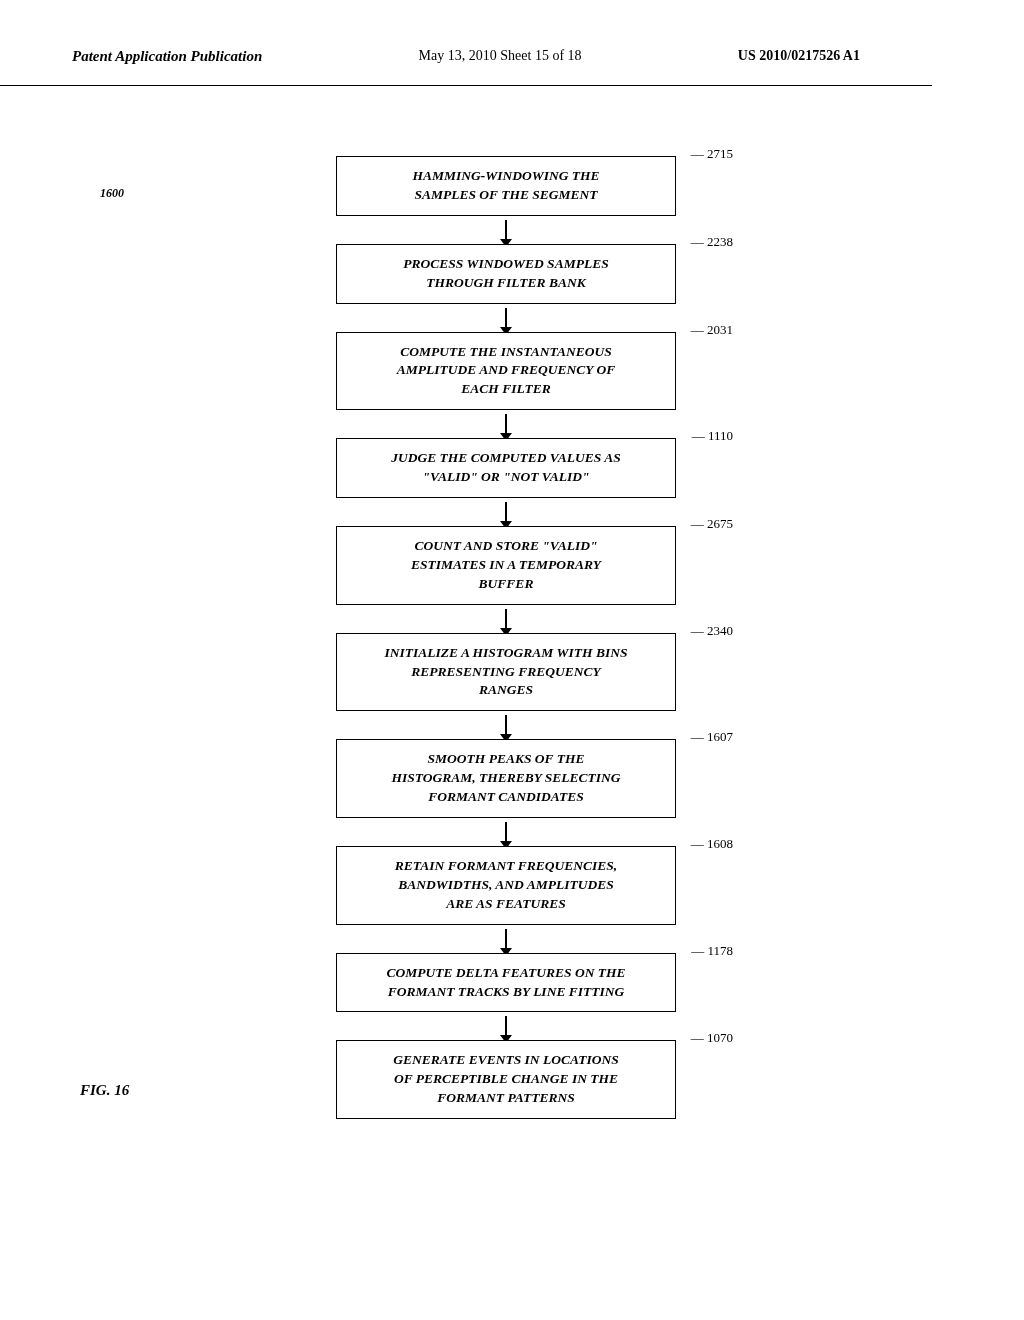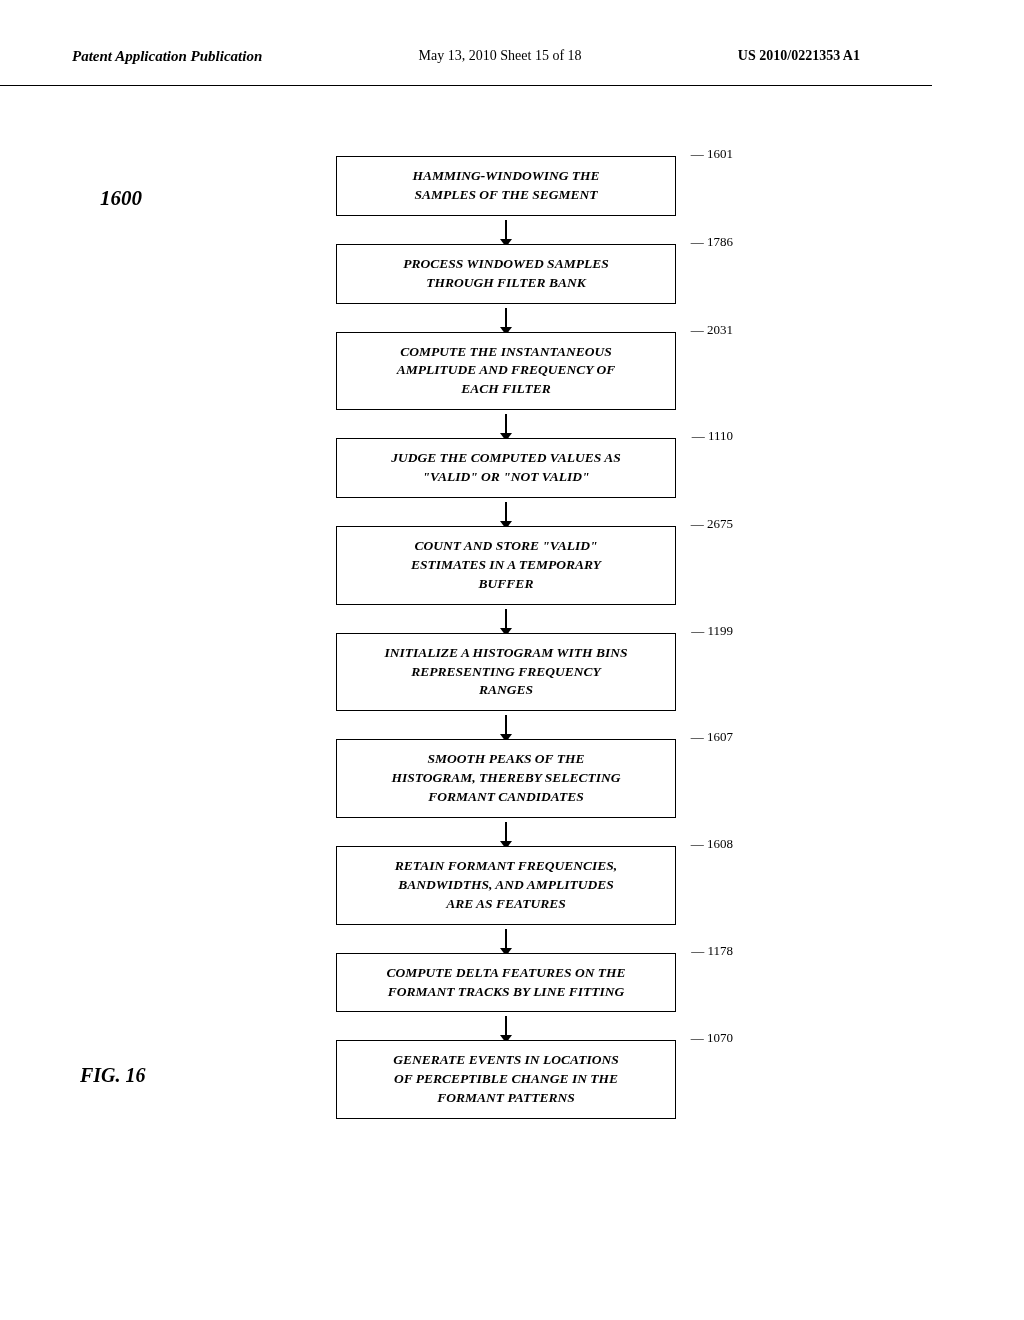--- a/index.html
+++ b/index.html
@@ -53,21 +53,21 @@
       position: relative;
       margin-top: 30px;
       margin-left: 80px;
     }
 
     
     .label-1600 {
       position: absolute;
       left: -60px;
       top: 30px;
-      font-size: 21px;
+      font-size: 12px;
       font-weight: bold;
       font-style: italic;
     }
 
     
     .flow-item {
       position: relative;
       margin-bottom: 0;
     }
 
@@ -111,54 +111,54 @@
       width: 0;
       height: 0;
       border-left: 6px solid transparent;
       border-right: 6px solid transparent;
       border-top: 8px solid #000;
     }
 
     
     .fig-label {
       position: absolute;
-      bottom: 72px;
+      bottom: 60px;
       left: 80px;
-      font-size: 20px;
+      font-size: 15px;
       font-weight: bold;
       font-style: italic;
     }
   </style>
 </head>
 <body>
 
 <div class="page">
 
   <div class="header">
     <div class="header-left">Patent Application Publication</div>
     <div class="header-center">May 13, 2010   Sheet 15 of 18</div>
-    <div class="header-right">US 2010/0221353 A1</div>
+    <div class="header-right">US 2010/0217526 A1</div>
   </div>
 
   <div class="main-content">
 
     <div class="flowchart">
 
       <div class="label-1600">1600</div>
 
       <div id="flow-container">
 
       <div class="flow-item">
-            <div class="flow-box">HAMMING-WINDOWING THE<br>SAMPLES OF THE SEGMENT<div style="position: absolute; right: -58px; top: -12px; font-size: 13px; font-family: &quot;Times New Roman&quot;, serif; font-style: normal; font-weight: normal; white-space: nowrap;">― 1601</div></div>
-          </div>
-          <div class="arrow">
-            <div class="arrow-line"></div>
-          </div>
-          <div class="flow-item">
-            <div class="flow-box">PROCESS WINDOWED SAMPLES<br>THROUGH FILTER BANK<div style="position: absolute; right: -58px; top: -12px; font-size: 13px; font-family: &quot;Times New Roman&quot;, serif; font-style: normal; font-weight: normal; white-space: nowrap;">― 1786</div></div>
+            <div class="flow-box">HAMMING-WINDOWING THE<br>SAMPLES OF THE SEGMENT<div style="position: absolute; right: -58px; top: -12px; font-size: 13px; font-family: &quot;Times New Roman&quot;, serif; font-style: normal; font-weight: normal; white-space: nowrap;">― 2715</div></div>
+          </div>
+          <div class="arrow">
+            <div class="arrow-line"></div>
+          </div>
+          <div class="flow-item">
+            <div class="flow-box">PROCESS WINDOWED SAMPLES<br>THROUGH FILTER BANK<div style="position: absolute; right: -58px; top: -12px; font-size: 13px; font-family: &quot;Times New Roman&quot;, serif; font-style: normal; font-weight: normal; white-space: nowrap;">― 2238</div></div>
           </div>
           <div class="arrow">
             <div class="arrow-line"></div>
           </div>
           <div class="flow-item">
             <div class="flow-box">COMPUTE THE INSTANTANEOUS<br>AMPLITUDE AND FREQUENCY OF<br>EACH FILTER<div style="position: absolute; right: -58px; top: -12px; font-size: 13px; font-family: &quot;Times New Roman&quot;, serif; font-style: normal; font-weight: normal; white-space: nowrap;">― 2031</div></div>
           </div>
           <div class="arrow">
             <div class="arrow-line"></div>
           </div>
@@ -168,21 +168,21 @@
           <div class="arrow">
             <div class="arrow-line"></div>
           </div>
           <div class="flow-item">
             <div class="flow-box">COUNT AND STORE "VALID"<br>ESTIMATES IN A TEMPORARY<br>BUFFER<div style="position: absolute; right: -58px; top: -12px; font-size: 13px; font-family: &quot;Times New Roman&quot;, serif; font-style: normal; font-weight: normal; white-space: nowrap;">― 2675</div></div>
           </div>
           <div class="arrow">
             <div class="arrow-line"></div>
           </div>
           <div class="flow-item">
-            <div class="flow-box">INITIALIZE A HISTOGRAM WITH BINS<br>REPRESENTING FREQUENCY<br>RANGES<div style="position: absolute; right: -58px; top: -12px; font-size: 13px; font-family: &quot;Times New Roman&quot;, serif; font-style: normal; font-weight: normal; white-space: nowrap;">― 1199</div></div>
+            <div class="flow-box">INITIALIZE A HISTOGRAM WITH BINS<br>REPRESENTING FREQUENCY<br>RANGES<div style="position: absolute; right: -58px; top: -12px; font-size: 13px; font-family: &quot;Times New Roman&quot;, serif; font-style: normal; font-weight: normal; white-space: nowrap;">― 2340</div></div>
           </div>
           <div class="arrow">
             <div class="arrow-line"></div>
           </div>
           <div class="flow-item">
             <div class="flow-box">SMOOTH PEAKS OF THE<br>HISTOGRAM, THEREBY SELECTING<br>FORMANT CANDIDATES<div style="position: absolute; right: -58px; top: -12px; font-size: 13px; font-family: &quot;Times New Roman&quot;, serif; font-style: normal; font-weight: normal; white-space: nowrap;">― 1607</div></div>
           </div>
           <div class="arrow">
             <div class="arrow-line"></div>
           </div>

